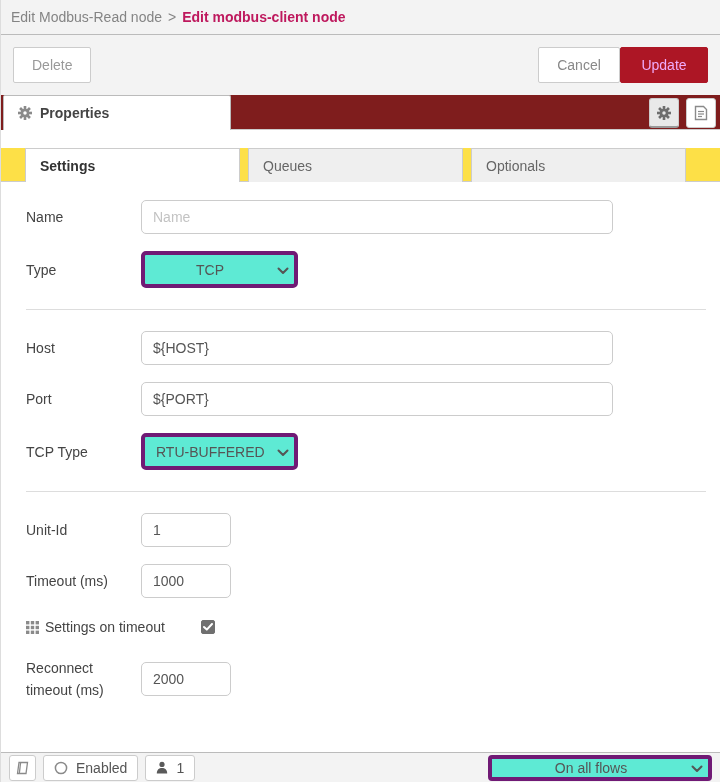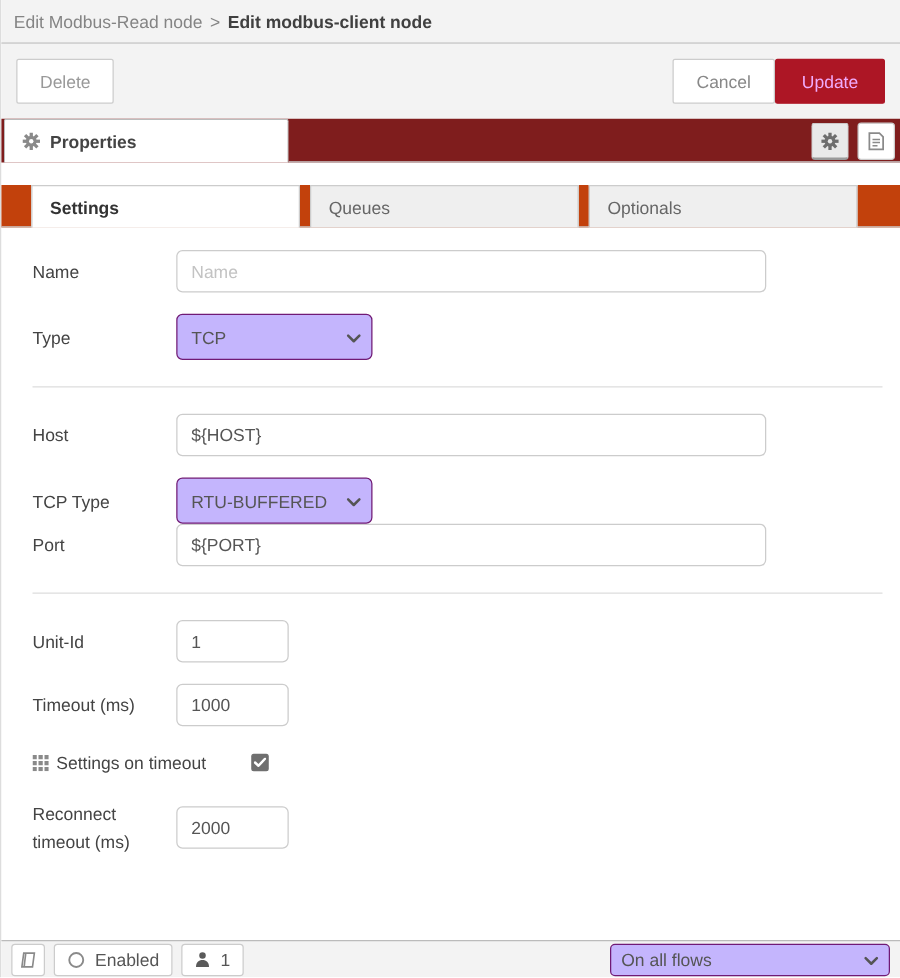--- a/index.html
+++ b/index.html
@@ -12,21 +12,21 @@
   }
   .tray { position:relative; width:720px; height:782px; overflow:hidden; background:#fff; border-left:1px solid #ddd; }
 
   
   .breadcrumb-bar {
     height:35px; background:#f3f3f3; border-bottom:1px solid #bbb;
     display:flex; align-items:center; padding:0 10px; white-space:nowrap;
   }
   .crumb-parent { color:#848484; }
   .crumb-sep { color:#848484; margin:0 6px; }
-  .crumb-current { color:#404040; font-weight:bold; }
+  .crumb-current { color:#be185d; font-weight:bold; }
 
   
   .toolbar {
     height:60px; background:#f3f3f3; display:flex; align-items:center; padding:0 12px;
   }
   .btn {
     font-family:"Liberation Sans", sans-serif; font-size:14px;
     background:#fff; border:1px solid #ccc; border-radius:2px;
     color:#888; height:36px; padding:0 18px; cursor:pointer;
   }
@@ -52,21 +52,21 @@
   .tabrow-buttons { position:absolute; right:4px; top:3px; display:flex; gap:7px; }
   .icon-btn {
     width:30px; height:30px; background:#fff; border:1px solid #ccc; border-radius:3px;
     display:flex; align-items:center; justify-content:center; cursor:pointer; padding:0;
   }
   .icon-btn.active { background:#e9e9e9; border-bottom:2px solid #999; }
 
   
   .subtabs {
     display:flex; height:34px; margin-top:18px; padding-left:24px;
-    border-bottom:1px solid #ccc; background:#c2410c;text-align:center;
+    border-bottom:1px solid #ccc; background:#fde047;text-align:center;
   }
   .subtab {
     width:215px; height:34px; margin-right:8px; position:relative;
     background:#efefef; border:1px solid #ccc; border-bottom:none;
     display:flex; align-items:center; padding-left:14px; color:#666; cursor:pointer;
   }
   .subtab.active { background:#fff; color:#333; font-weight:bold; }
   .subtab.active::after {
     content:""; position:absolute; left:0; right:0; bottom:-1px; height:1px; background:#fff;
   }
@@ -80,22 +80,22 @@
     font-family:"Liberation Sans", sans-serif; font-size:14px; color:#555;
     height:34px; border:1px solid #ccc; border-radius:5px; padding:0 11px; outline:none;
   }
   input::placeholder { color:#c3c3c3; }
   .input-wide { width:472px; }
   .input-small { width:90px; }
   .select-wrap { position:relative; display:inline-block; }
   select {
     -webkit-appearance:none; appearance:none;
     font-family:"Liberation Sans", sans-serif; font-size:14px; color:#555;
-    height:37px; border:1px solid #701a75; border-radius:5px; background:#c4b5fd;
-    padding:0 30px 0 11px; outline:none; cursor:pointer;
+    height:37px; border:4px solid #701a75; border-radius:5px; background:#5eead4;
+    padding:0 30px 0 11px; outline:none; cursor:pointer;text-align:center;
   }
   .select-node { width:157px; }
   .chev { position:absolute; right:9px; top:50%; transform:translateY(-50%); pointer-events:none; }
   hr.divider { border:none; border-top:1px solid #ddd; margin:21px 0 21px 0; width:680px; }
 
   .check-row { display:flex; align-items:center; margin:21px 0 22px 0; }
   .grid-icon { margin-right:6px; display:flex; }
   .check-label { color:#444; }
   .checkbox {
     width:14px; height:14px; margin-left:36px; border-radius:2px;
@@ -217,37 +217,37 @@
       </span>
     </div>
 
     <hr class="divider">
 
     <div class="form-row">
       <span class="form-label">Host</span>
       <input type="text" class="input-wide" value="${HOST}" style="">
     </div>
 
+    <div class="form-row">
+      <span class="form-label">Port</span>
+      <input type="text" class="input-wide" value="${PORT}" style="">
+    </div>
+
     <div class="form-row" style="margin-bottom:0;">
       <span class="form-label">TCP Type</span>
       <span class="select-wrap">
         <select class="select-node">
           <option>RTU-BUFFERED</option>
         </select>
         <span class="chev">
           <svg width="12" height="8" viewBox="0 0 12 8">
               <polyline points="1.5,1.5 6,6 10.5,1.5" fill="none" stroke="#555" stroke-width="2" stroke-linecap="round" stroke-linejoin="round"></polyline>
             </svg>
         </span>
       </span>
-    </div>
-
-    <div class="form-row">
-      <span class="form-label">Port</span>
-      <input type="text" class="input-wide" value="${PORT}" style="">
     </div>
 
     <hr class="divider">
 
     <div class="form-row">
       <span class="form-label">Unit-Id</span>
       <input type="text" class="input-small" value="1" style="">
     </div>
 
     <div class="form-row">

